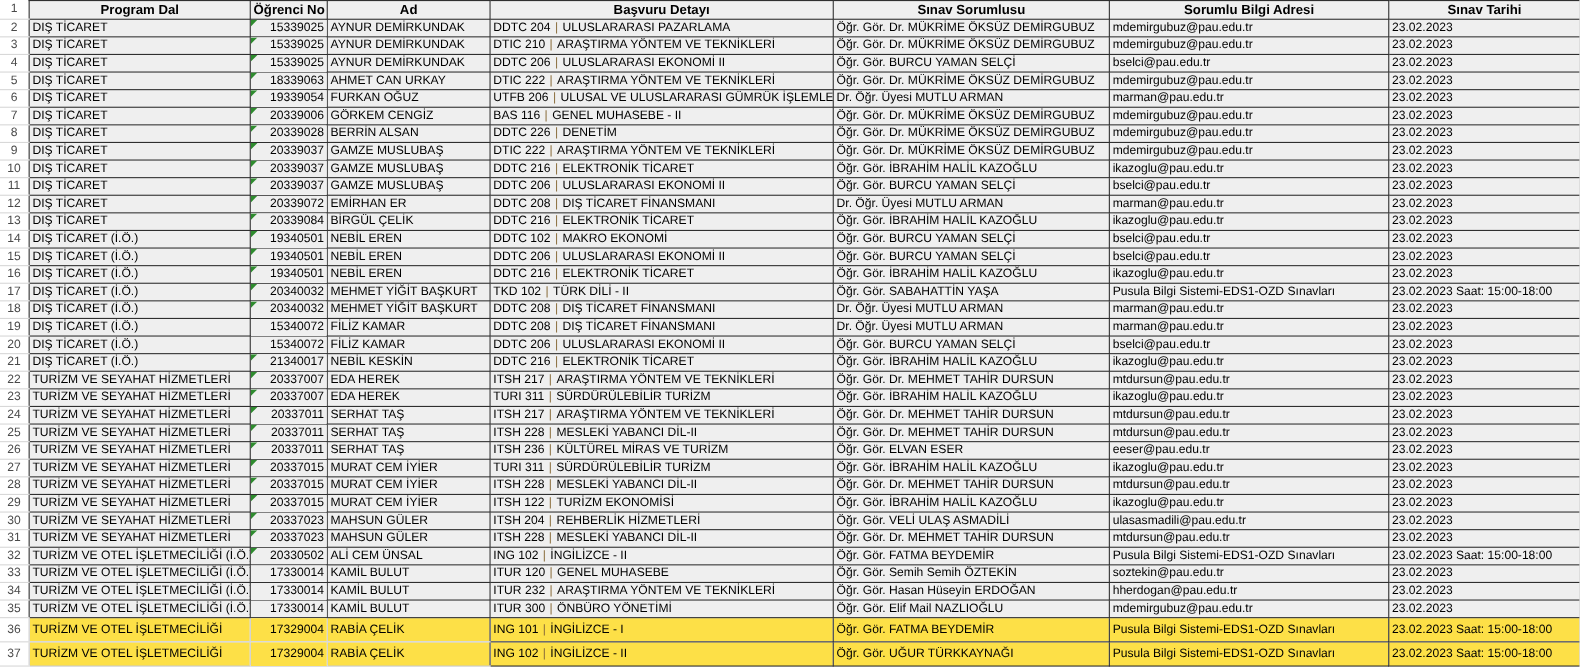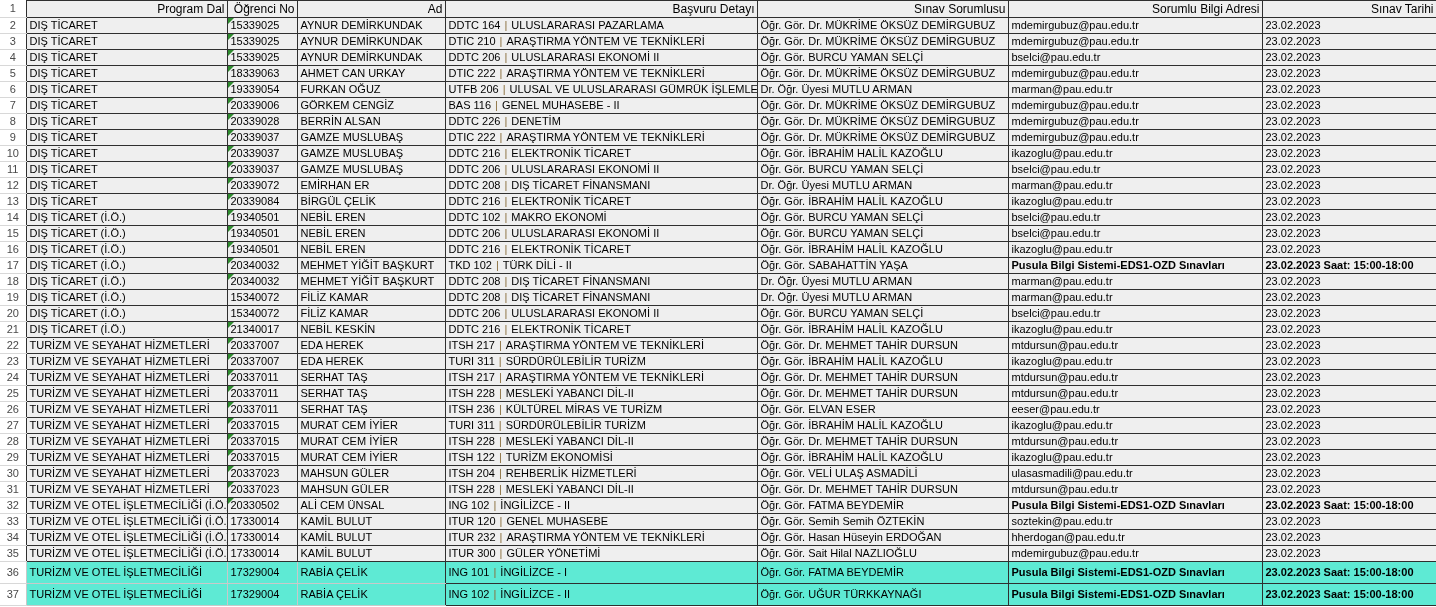--- a/index.html
+++ b/index.html
@@ -10,35 +10,35 @@
   table{border-collapse:collapse;table-layout:fixed;width:1436px;}
   th,td{
     overflow:hidden;white-space:nowrap;padding:0 2px 0 3px;
     font-size:11px;line-height:13px;vertical-align:middle;color:#000;
   }
   thead tr{height:17px;}
   tbody tr{height:16px;}
   tbody tr.tall{height:22px;}
   
   th.data,td.data{border:1px solid #2f2f2f;background:#efefef;}
-  th.data{font-size:12px;font-weight:normal;text-align:right;}
+  th.data{font-size:12px;font-weight:bold;text-align:center;}
   
   .gut{
     background:#fff;border:none;border-bottom:1px solid #d8d8d8;
     color:#4a4a4a;text-align:center;padding:0;font-weight:normal;font-size:11px;
   }
   
-  tr.light td.data{background:#5eead4;}
+  tr.light td.data{background:#fde047;}
   tr.light td.cell-program,
   tr.light td.cell-no,
   tr.light td.cell-ad{border-color:#c9c9c9;border-right:none;}
   
-  tr.pusula td.cell-mail,tr.pusula td.cell-tarih{font-weight:bold;}
+  tr.pusula td.cell-mail,tr.pusula td.cell-tarih{font-weight:normal;}
   
-  td.cell-no{position:relative;}
+  td.cell-no{position:relative;text-align:right;}
   .flag{
     position:absolute;top:0;left:0;width:0;height:0;
     border-style:solid;border-width:6px 6px 0 0;
     border-color:#2e8b2e transparent transparent transparent;
   }
   .pipe{color:#8a6d3b;padding:0 4px;}
 </style>
 </head>
 <body>
 
@@ -65,21 +65,21 @@
         <th class="data">Sorumlu Bilgi Adresi</th>
         <th class="data">Sınav Tarihi</th>
       </tr>
     </thead>
     <tbody>
         <tr>
     <td class="gut">2</td>
     <td class="data cell-program">DIŞ TİCARET</td>
     <td class="data cell-no"><span class="flag"></span><span>15339025</span></td>
     <td class="data cell-ad">AYNUR DEMİRKUNDAK</td>
-    <td class="data cell-basvuru"><span>DDTC 164</span><span class="pipe">|</span><span>ULUSLARARASI PAZARLAMA</span></td>
+    <td class="data cell-basvuru"><span>DDTC 204</span><span class="pipe">|</span><span>ULUSLARARASI PAZARLAMA</span></td>
     <td class="data cell-sorumlu">Öğr. Gör. Dr. MÜKRİME ÖKSÜZ DEMİRGUBUZ</td>
     <td class="data cell-mail">mdemirgubuz@pau.edu.tr</td>
     <td class="data cell-tarih">23.02.2023</td>
   </tr>
         <tr>
     <td class="gut">3</td>
     <td class="data cell-program">DIŞ TİCARET</td>
     <td class="data cell-no"><span class="flag"></span><span>15339025</span></td>
     <td class="data cell-ad">AYNUR DEMİRKUNDAK</td>
     <td class="data cell-basvuru"><span>DTIC 210</span><span class="pipe">|</span><span>ARAŞTIRMA YÖNTEM VE TEKNİKLERİ</span></td>
@@ -395,22 +395,22 @@
     <td class="data cell-basvuru"><span>ITUR 232</span><span class="pipe">|</span><span>ARAŞTIRMA YÖNTEM VE TEKNİKLERİ</span></td>
     <td class="data cell-sorumlu">Öğr. Gör. Hasan Hüseyin ERDOĞAN</td>
     <td class="data cell-mail">hherdogan@pau.edu.tr</td>
     <td class="data cell-tarih">23.02.2023</td>
   </tr>
         <tr>
     <td class="gut">35</td>
     <td class="data cell-program">TURİZM VE OTEL İŞLETMECİLİĞİ (İ.Ö.)</td>
     <td class="data cell-no"><span>17330014</span></td>
     <td class="data cell-ad">KAMİL BULUT</td>
-    <td class="data cell-basvuru"><span>ITUR 300</span><span class="pipe">|</span><span>GÜLER YÖNETİMİ</span></td>
-    <td class="data cell-sorumlu">Öğr. Gör. Sait Hilal NAZLIOĞLU</td>
+    <td class="data cell-basvuru"><span>ITUR 300</span><span class="pipe">|</span><span>ÖNBÜRO YÖNETİMİ</span></td>
+    <td class="data cell-sorumlu">Öğr. Gör. Elif Mail NAZLIOĞLU</td>
     <td class="data cell-mail">mdemirgubuz@pau.edu.tr</td>
     <td class="data cell-tarih">23.02.2023</td>
   </tr>
         <tr class="pusula light tall">
     <td class="gut">36</td>
     <td class="data cell-program">TURİZM VE OTEL İŞLETMECİLİĞİ</td>
     <td class="data cell-no"><span>17329004</span></td>
     <td class="data cell-ad">RABİA ÇELİK</td>
     <td class="data cell-basvuru"><span>ING 101</span><span class="pipe">|</span><span>İNGİLİZCE - I</span></td>
     <td class="data cell-sorumlu">Öğr. Gör. FATMA BEYDEMİR</td>

